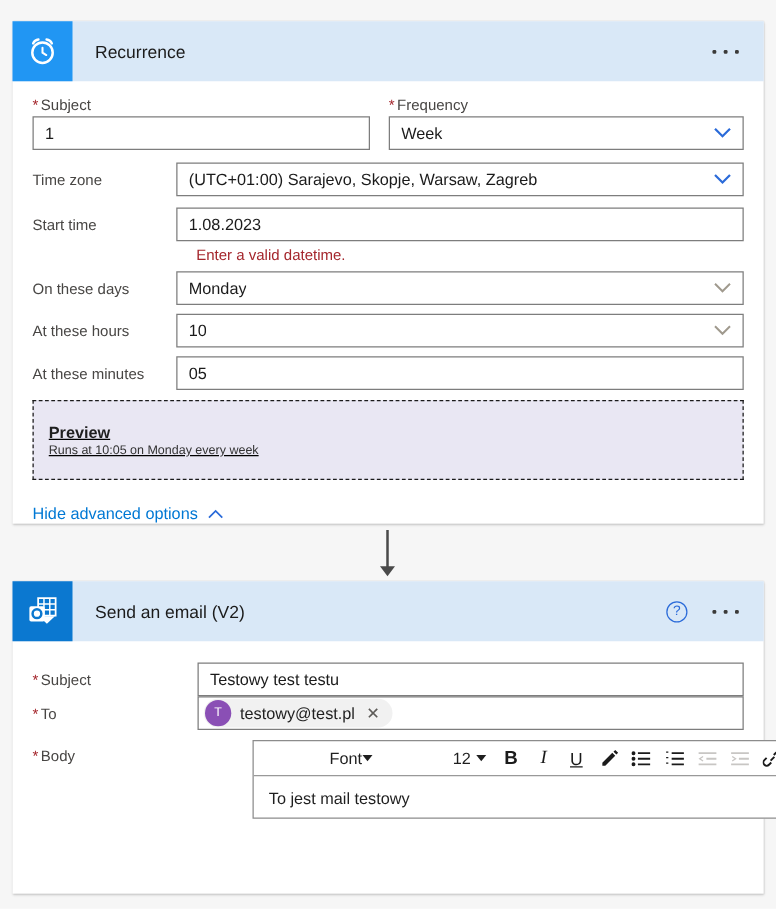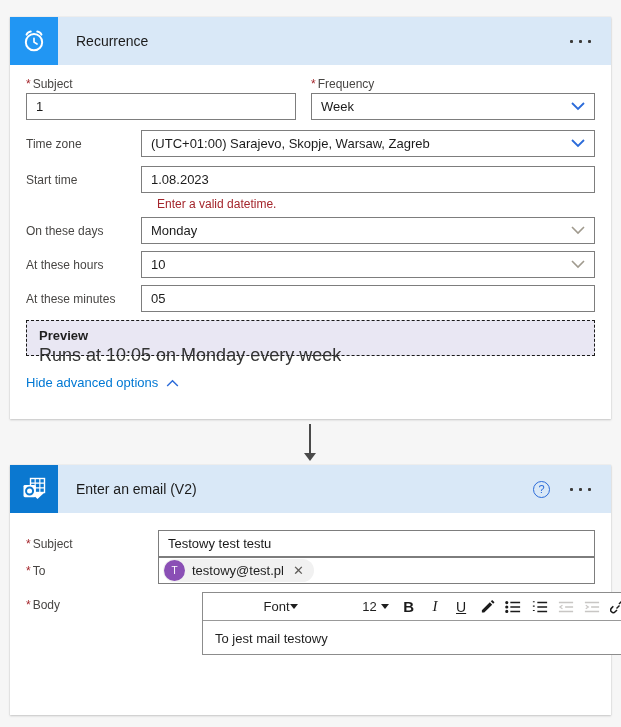--- a/index.html
+++ b/index.html
@@ -54,24 +54,24 @@
   .lrow .lbl-col { width:115px; flex:0 0 115px; }
   .lrow .fld-col { flex:1; }
   #card-email .lrow .lbl-col { width:132px; flex:0 0 132px; }
   .lrow-top { align-items:flex-start; }
   .lrow-top .lbl-col { padding-top:6px; }
 
   .err { font-size:12px; color:#a4262c; margin:4px 0 0 131px; }
 
   .preview-box {
     margin-top:8px; background:#e9e7f3; border:1px dashed #1a1a1a;
-    padding:7px 12px; height:36px;
+    padding:17px 12px; height:64px;text-decoration:underline;
   }
   .preview-title { font-size:13px; font-weight:bold; color:#1f1f1f; }
-  .preview-text { font-size:18px; color:#333; margin-top:2px; }
+  .preview-text { font-size:10px; color:#333; margin-top:2px; }
 
   .adv-link { display:inline-flex; align-items:center; gap:8px; color:#0078d4; font-size:13px; cursor:pointer; }
   .adv-link svg { display:block; }
   #card-recurrence .adv-link { margin-top:19px; }
   #card-email .adv-link { margin-top:26px; }
 
   .connector { position:absolute; left:309px; top:424px; width:2px; height:30px; background:#4a4a4a; }
   .connector .head {
     position:absolute; left:-5px; top:29px; width:0; height:0;
     border-left:6px solid transparent; border-right:6px solid transparent; border-top:8px solid #4a4a4a;
@@ -242,21 +242,21 @@
   <div class="card-header">
     <div class="icon-tile tile-outlook">
       <svg width="28" height="28" viewBox="0 0 24 24">
         <rect x="9" y="3" width="12" height="12" fill="none" stroke="#fff" stroke-width="1.2"></rect>
         <path d="M13 3v12 M17 3v12 M9 7h12 M9 11h12" stroke="#fff" stroke-width="1"></path>
         <path d="M9.5 15.5 h11 l-5.5 5 z" fill="#fff"></path>
         <rect x="3" y="8.5" width="10.5" height="10.5" rx="1.2" fill="#fff"></rect>
         <circle cx="8.2" cy="13.7" r="3" fill="none" stroke="#0b78d0" stroke-width="1.7"></circle>
       </svg>
     </div>
-    <span class="card-title">Enter an email (V2)</span>
+    <span class="card-title">Send an email (V2)</span>
     <div class="header-right">
       <div class="help-circle">
           <span>?</span>
         </div>
       <div class="dots">
           <i></i>
           <i></i>
           <i></i>
         </div>
     </div>

